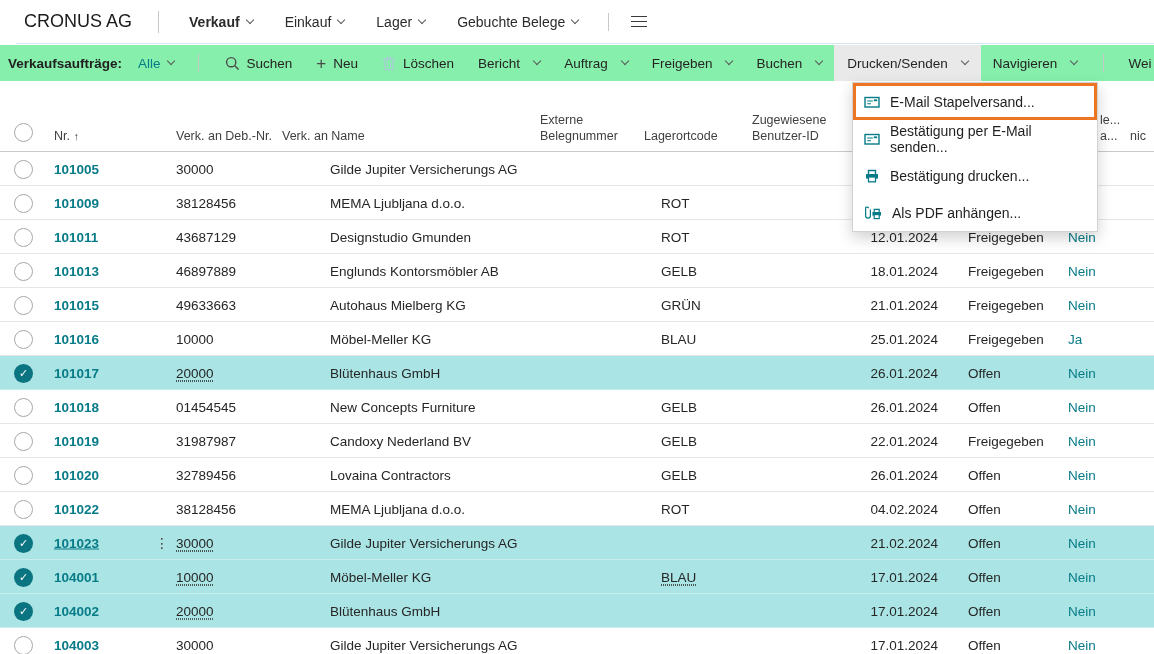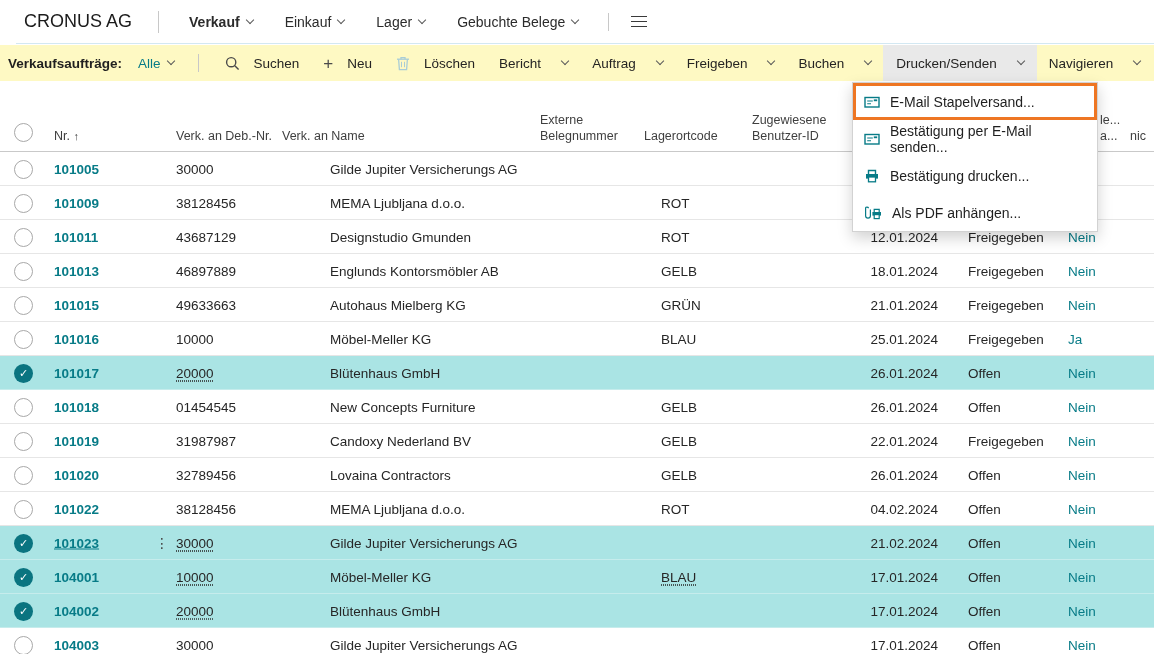--- a/index.html
+++ b/index.html
@@ -12,24 +12,24 @@
   .company { font-size:18px; color:#1b1b1b; padding:0 12px 0 8px; white-space:nowrap; }
   .vdiv { width:1px; height:22px; background:#c8c8c8; margin:0 14px; flex:none; }
   .vdiv.short { height:18px; }
   .nav-item { font-size:14px; color:#2b2b2b; margin:0 16px; display:flex; align-items:center; cursor:pointer; white-space:nowrap; }
   .nav-item.active { font-weight:bold; }
   .chev { display:inline-block; width:6px; height:6px; border-right:1.2px solid #5a5a5a; border-bottom:1.2px solid #5a5a5a; transform:rotate(45deg); margin-left:7px; margin-top:-4px; flex:none; }
   .hamburger { display:flex; flex-direction:column; gap:3.5px; margin:0 8px; cursor:pointer; }
   .hamburger span { display:block; width:16px; height:1.6px; background:#3a3a3a; }
 
   
-  .actionbar { position:absolute; top:45px; left:0; right:0; height:36px; display:flex; align-items:center; font-size:13.5px; color:#252423; background:#fef9c3; }
+  .actionbar { position:absolute; top:45px; left:0; right:0; height:36px; display:flex; align-items:center; font-size:13.5px; color:#252423; background:#86efac; }
   .ab-title { font-weight:bold; color:#1f1f1f; margin:0 6px 0 8px; white-space:nowrap; }
   .ab-filter { color:#077b87; display:flex; align-items:center; margin:0 10px; cursor:pointer; white-space:nowrap; }
-  .ab-btn { display:flex; align-items:center; gap:14px; margin:0 12px; background:none; border:none; font:inherit; color:#252423; cursor:pointer; white-space:nowrap; height:36px; }
+  .ab-btn { display:flex; align-items:center; gap:7px; margin:0 12px; background:none; border:none; font:inherit; color:#252423; cursor:pointer; white-space:nowrap; height:36px; }
   .ab-btn.active-menu { background:#e9e9e9; margin:0; padding:0 13px; }
   .plus-glyph { font-size:17px; font-weight:400; color:#4a4a4a; line-height:1; }
   .ab-more { margin:0 0 0 10px; white-space:nowrap; cursor:pointer; }
 
   
   .thead { position:absolute; top:81px; left:0; right:0; height:71px; background:#fff; border-bottom:1px solid #c9c9c9; font-size:12.5px; color:#3f3f3f; }
   .h { position:absolute; bottom:7px; line-height:16px; white-space:nowrap; }
   .h .sort { font-size:11px; color:#3f3f3f; }
   .sel-all { position:absolute; left:14px; bottom:9px; width:19px; height:19px; border:1.5px solid #a8a8a8; border-radius:50%; cursor:pointer; }
 

